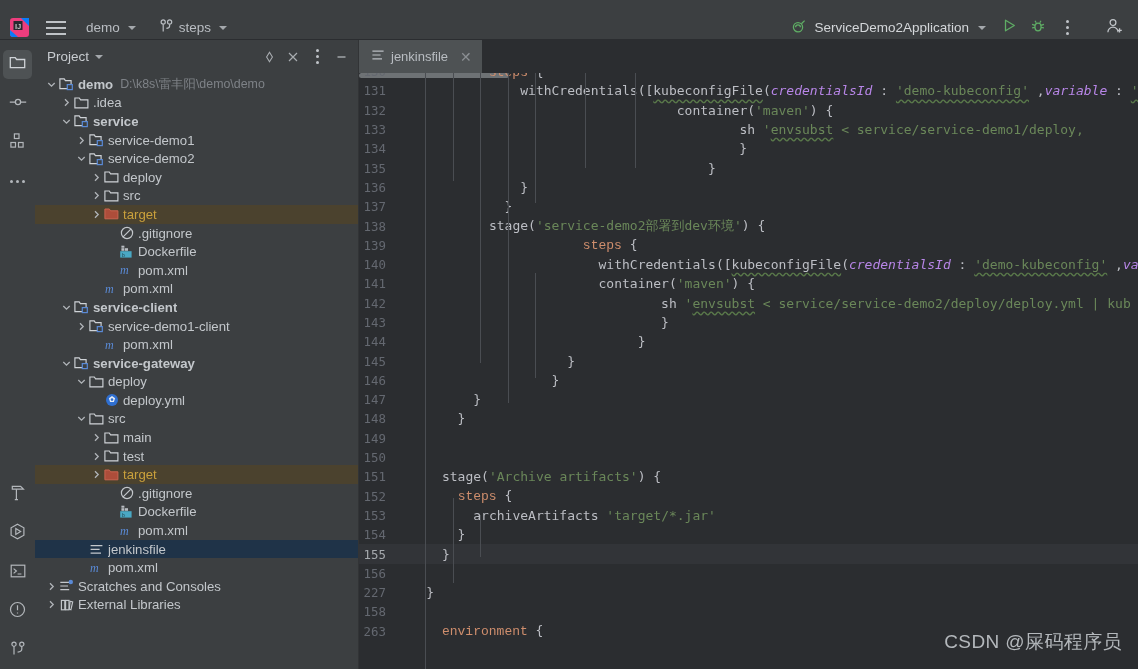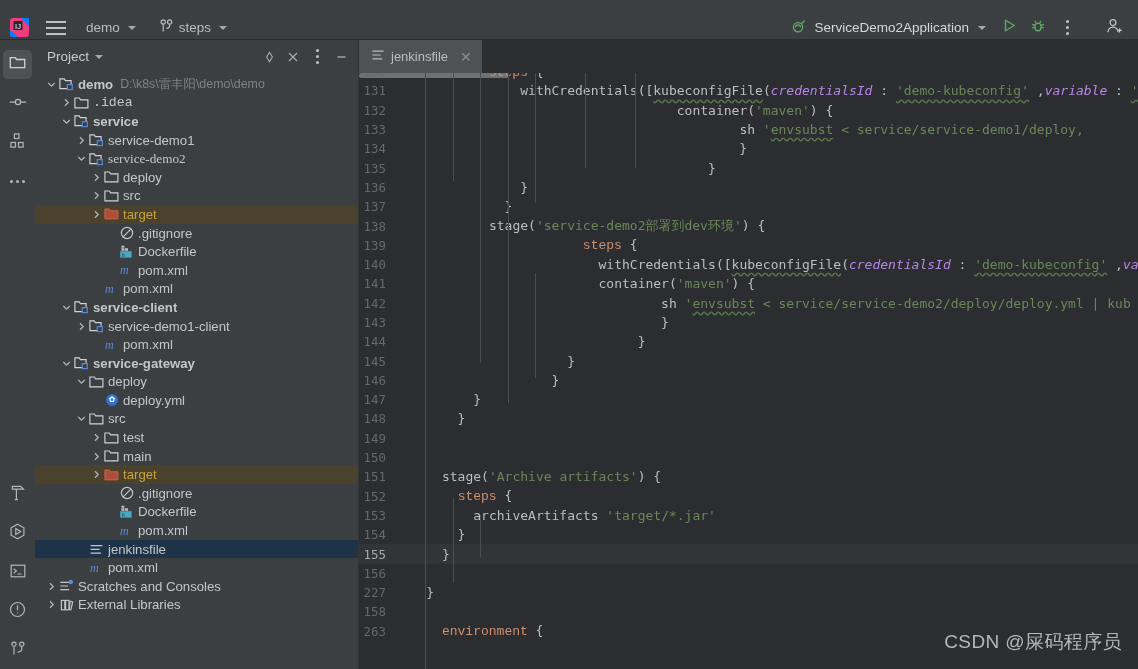--- a/index.html
+++ b/index.html
@@ -314,21 +314,21 @@
             </span>
             <span class="nicon">
               <svg width="15" height="14" viewBox="0 0 15 14" fill="none" stroke="#cfd3d7" stroke-width="1.15">
                <path d="M0.9 11.6 L0.9 1.9 L5.2 1.9 L6.4 3.6 L12.1 3.6 L12.1 11.6 Z"></path>
                <rect x="8.3" y="7.6" width="5" height="5" fill="#3c3f41" stroke="#5a8ad6" stroke-width="1.2"></rect>
              </svg>
             </span>
             <span class="lbl lbl-white">demo</span>
             <span class="sub">D:\k8s\雷丰阳\demo\demo</span>
           </div>
-          <div class="node" style="padding-left: 25px; font-family: Liberation Mono, monospace;">
+          <div class="node" style="padding-left: 25px;">
             <span class="arrow">
               <svg width="9" height="9" viewBox="0 0 9 9" fill="none" stroke="#b0b4b8" stroke-width="1.3">
                 <path d="M3 1.3 L6.2 4.5 L3 7.7"></path>
               </svg>
             </span>
             <span class="nicon">
               <svg width="15" height="14" viewBox="0 0 15 14" fill="none" stroke="#cfd3d7" stroke-width="1.15">
                <path d="M0.9 11.8 L0.9 2 L5.3 2 L6.6 3.8 L13.9 3.8 L13.9 11.8 Z"></path>
              </svg>
             </span>
@@ -355,21 +355,21 @@
               </svg>
             </span>
             <span class="nicon">
               <svg width="15" height="14" viewBox="0 0 15 14" fill="none" stroke="#cfd3d7" stroke-width="1.15">
                <path d="M0.9 11.6 L0.9 1.9 L5.2 1.9 L6.4 3.6 L12.1 3.6 L12.1 11.6 Z"></path>
                <rect x="8.3" y="7.6" width="5" height="5" fill="#3c3f41" stroke="#5a8ad6" stroke-width="1.2"></rect>
              </svg>
             </span>
             <span class="lbl lbl-white">service-demo1</span>
           </div>
-          <div class="node" style="padding-left: 40px; font-family: Liberation Serif, serif;">
+          <div class="node" style="padding-left: 40px;">
             <span class="arrow">
               <svg width="9" height="9" viewBox="0 0 9 9" fill="none" stroke="#b0b4b8" stroke-width="1.3">
                 <path d="M1.3 3 L4.5 6.2 L7.7 3"></path>
               </svg>
             </span>
             <span class="nicon">
               <svg width="15" height="14" viewBox="0 0 15 14" fill="none" stroke="#cfd3d7" stroke-width="1.15">
                <path d="M0.9 11.6 L0.9 1.9 L5.2 1.9 L6.4 3.6 L12.1 3.6 L12.1 11.6 Z"></path>
                <rect x="8.3" y="7.6" width="5" height="5" fill="#3c3f41" stroke="#5a8ad6" stroke-width="1.2"></rect>
              </svg>
@@ -548,34 +548,34 @@
             <span class="arrow">
               <svg width="9" height="9" viewBox="0 0 9 9" fill="none" stroke="#b0b4b8" stroke-width="1.3">
                 <path d="M3 1.3 L6.2 4.5 L3 7.7"></path>
               </svg>
             </span>
             <span class="nicon">
               <svg width="15" height="14" viewBox="0 0 15 14" fill="none" stroke="#cfd3d7" stroke-width="1.15">
                <path d="M0.9 11.8 L0.9 2 L5.3 2 L6.6 3.8 L13.9 3.8 L13.9 11.8 Z"></path>
              </svg>
             </span>
+            <span class="lbl lbl-white">main</span>
+          </div>
+          <div class="node" style="padding-left: 55px;">
+            <span class="arrow">
+              <svg width="9" height="9" viewBox="0 0 9 9" fill="none" stroke="#b0b4b8" stroke-width="1.3">
+                <path d="M3 1.3 L6.2 4.5 L3 7.7"></path>
+              </svg>
+            </span>
+            <span class="nicon">
+              <svg width="15" height="14" viewBox="0 0 15 14" fill="none" stroke="#cfd3d7" stroke-width="1.15">
+               <path d="M0.9 11.8 L0.9 2 L5.3 2 L6.6 3.8 L13.9 3.8 L13.9 11.8 Z"></path>
+             </svg>
+            </span>
             <span class="lbl lbl-white">test</span>
-          </div>
-          <div class="node" style="padding-left: 55px;">
-            <span class="arrow">
-              <svg width="9" height="9" viewBox="0 0 9 9" fill="none" stroke="#b0b4b8" stroke-width="1.3">
-                <path d="M3 1.3 L6.2 4.5 L3 7.7"></path>
-              </svg>
-            </span>
-            <span class="nicon">
-              <svg width="15" height="14" viewBox="0 0 15 14" fill="none" stroke="#cfd3d7" stroke-width="1.15">
-               <path d="M0.9 11.8 L0.9 2 L5.3 2 L6.6 3.8 L13.9 3.8 L13.9 11.8 Z"></path>
-             </svg>
-            </span>
-            <span class="lbl lbl-white">main</span>
           </div>
           <div class="node sel-brown" style="padding-left: 55px;">
             <span class="arrow">
               <svg width="9" height="9" viewBox="0 0 9 9" fill="none" stroke="#b0b4b8" stroke-width="1.3">
                 <path d="M3 1.3 L6.2 4.5 L3 7.7"></path>
               </svg>
             </span>
             <span class="nicon">
               <svg width="15" height="14" viewBox="0 0 15 14">
                <path d="M0.9 11.8 L0.9 2 L5.3 2 L6.6 3.8 L13.9 3.8 L13.9 11.8 Z" fill="#ad4d3a" stroke="#c96450" stroke-width="1"></path>

